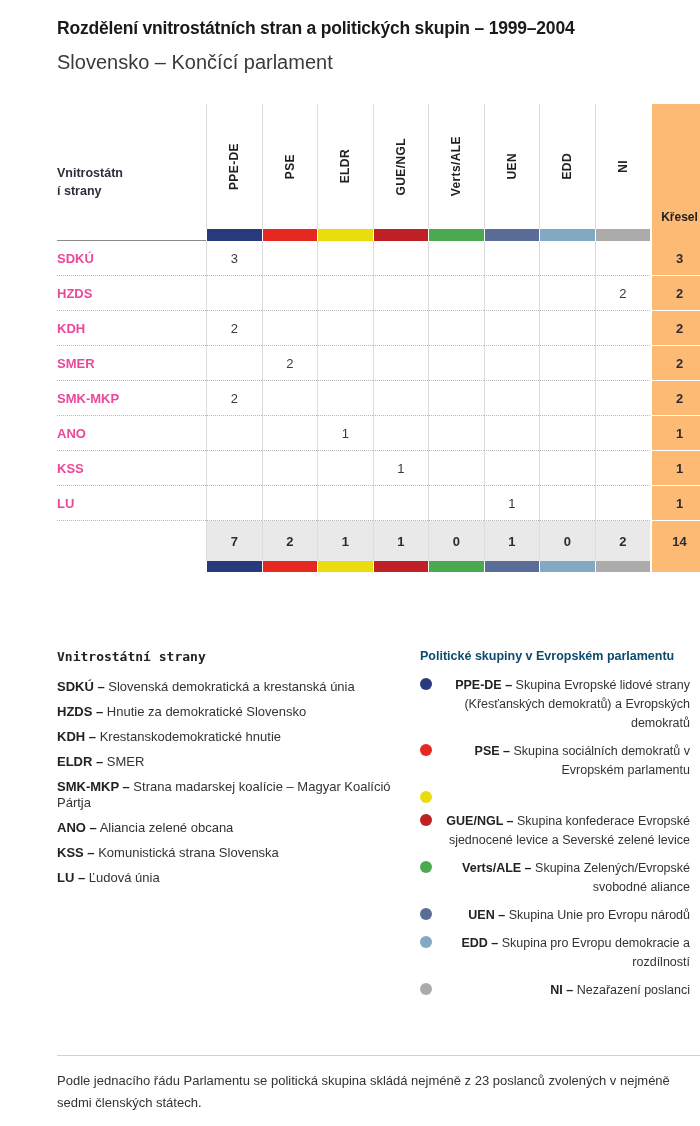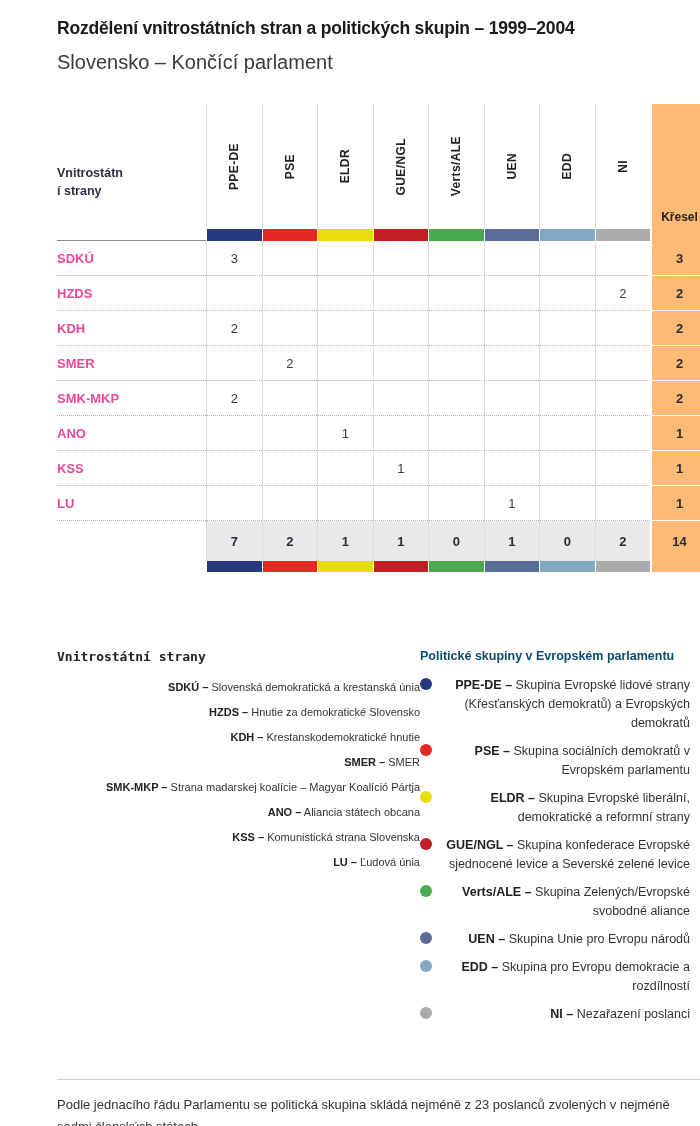--- a/index.html
+++ b/index.html
@@ -37,21 +37,21 @@
   .v{font-size:13px;color:#3a3a3a;}
   .r-data .seat,.r-tot .seat{font-weight:700;font-size:13px;color:#2b2b36;}
   .tot{font-weight:700;font-size:13px;background:#e9e9e9;color:#2b2b36;}
 
   
   .legends{margin:77px 25px 0 25px;display:flex;}
   .legend-left{flex:0 0 363px;}
   .legend-right{flex:1;}
   .legend-h-mono{margin:0 0 15px 0;font-family:"DejaVu Sans Mono",monospace;
        font-size:13px;font-weight:700;color:#222;}
-  .party-item{font-size:11px;line-height:16px;margin-bottom:9px;color:#333;text-align:right;}
+  .party-item{font-size:13px;line-height:16px;margin-bottom:9px;color:#333;}
   .party-item b{color:#222;}
   .legend-h{margin:0 0 13px 0;font-size:12.5px;font-weight:700;color:#0c4a6e;}
   .pg-item{display:flex;gap:6px;margin-bottom:9px;text-align:right;}
   .dot{flex:none;width:12px;height:12px;border-radius:50%;margin-top:2px;background:#999;}
   .pg-text{font-size:12.5px;line-height:19px;color:#333;width:252px;}
   .pg-text b{color:#222;}
 
   
   .rule{border:none;border-top:1px solid #d0d0d0;margin:46px 25px 0 25px;}
   .note{margin:14px 25px 0 25px;font-size:13px;line-height:22px;color:#333;}
@@ -235,39 +235,38 @@
       <div class="c seat"></div>
     </div>
   </div>
 
   <div class="legends">
     <div class="legend-left">
       <h3 class="legend-h-mono">Vnitrostátní strany</h3>
       <div class="party-item"><b>SDKÚ –</b> <span>Slovenská demokratická a krestanská únia</span></div>
       <div class="party-item"><b>HZDS –</b> <span>Hnutie za demokratické Slovensko</span></div>
       <div class="party-item"><b>KDH –</b> <span>Krestanskodemokratické hnutie</span></div>
-      <div class="party-item"><b>SMER –</b> <span>SMER</span></div>
+      <div class="party-item"><b>ELDR –</b> <span>SMER</span></div>
       <div class="party-item"><b>SMK-MKP –</b> <span>Strana madarskej koalície – Magyar Koalíció Pártja</span></div>
-      <div class="party-item"><b>ANO –</b> <span>Aliancia státech obcana</span></div>
+      <div class="party-item"><b>ANO –</b> <span>Aliancia zelené obcana</span></div>
       <div class="party-item"><b>KSS –</b> <span>Komunistická strana Slovenska</span></div>
       <div class="party-item"><b>LU –</b> <span>Ľudová únia</span></div>
     </div>
     <div class="legend-right">
       <h3 class="legend-h">Politické skupiny v Evropském parlamentu</h3>
       <div class="pg-item">
         <span class="dot" style="background: rgb(40, 58, 125);"></span>
         <span class="pg-text"><b>PPE-DE –</b> <span>Skupina Evropské lidové strany (Křesťanských demokratů) a Evropských demokratů</span></span>
       </div>
       <div class="pg-item">
         <span class="dot" style="background: rgb(229, 40, 34);"></span>
         <span class="pg-text"><b>PSE –</b> <span>Skupina sociálních demokratů v Evropském parlamentu</span></span>
       </div>
       <div class="pg-item">
         <span class="dot" style="background: rgb(234, 221, 13);"></span>
-        <span class="pg-text"><b>ELDR –</b> <span>Skupina Evropské liberální, demokratické a reformní strany</span></span>
       </div>
       <div class="pg-item">
         <span class="dot" style="background: rgb(191, 32, 36);"></span>
         <span class="pg-text"><b>GUE/NGL –</b> <span>Skupina konfederace Evropské sjednocené levice a Severské zelené levice</span></span>
       </div>
       <div class="pg-item">
         <span class="dot" style="background: rgb(76, 170, 78);"></span>
         <span class="pg-text"><b>Verts/ALE –</b> <span>Skupina Zelených/Evropské svobodné aliance</span></span>
       </div>
       <div class="pg-item">

